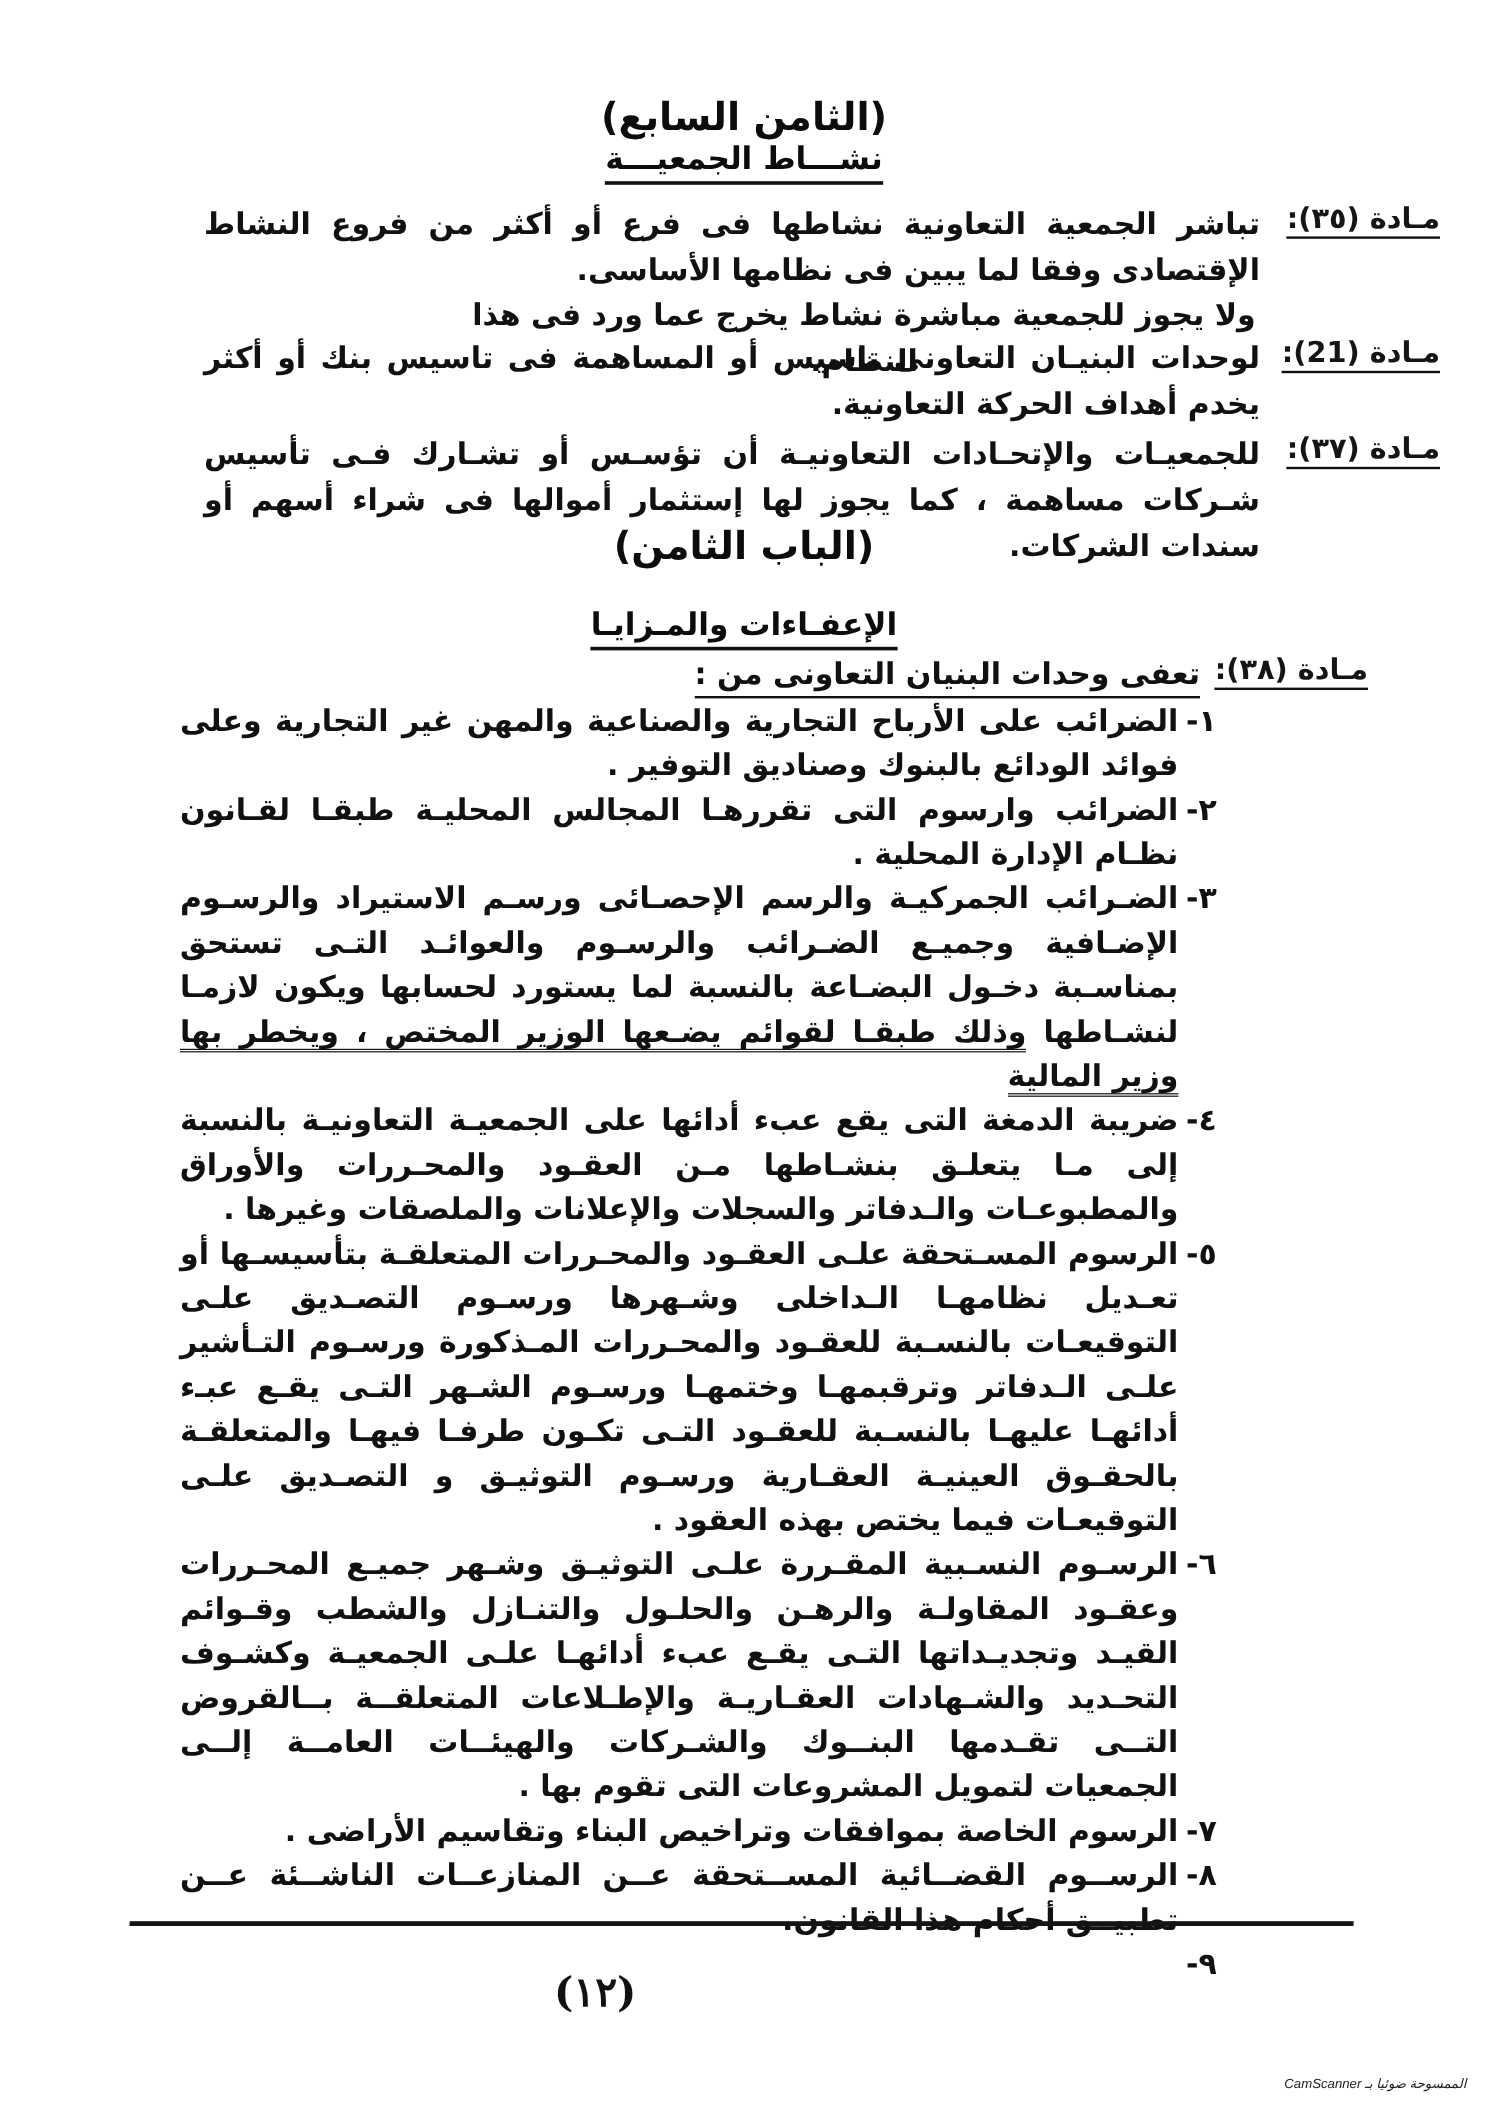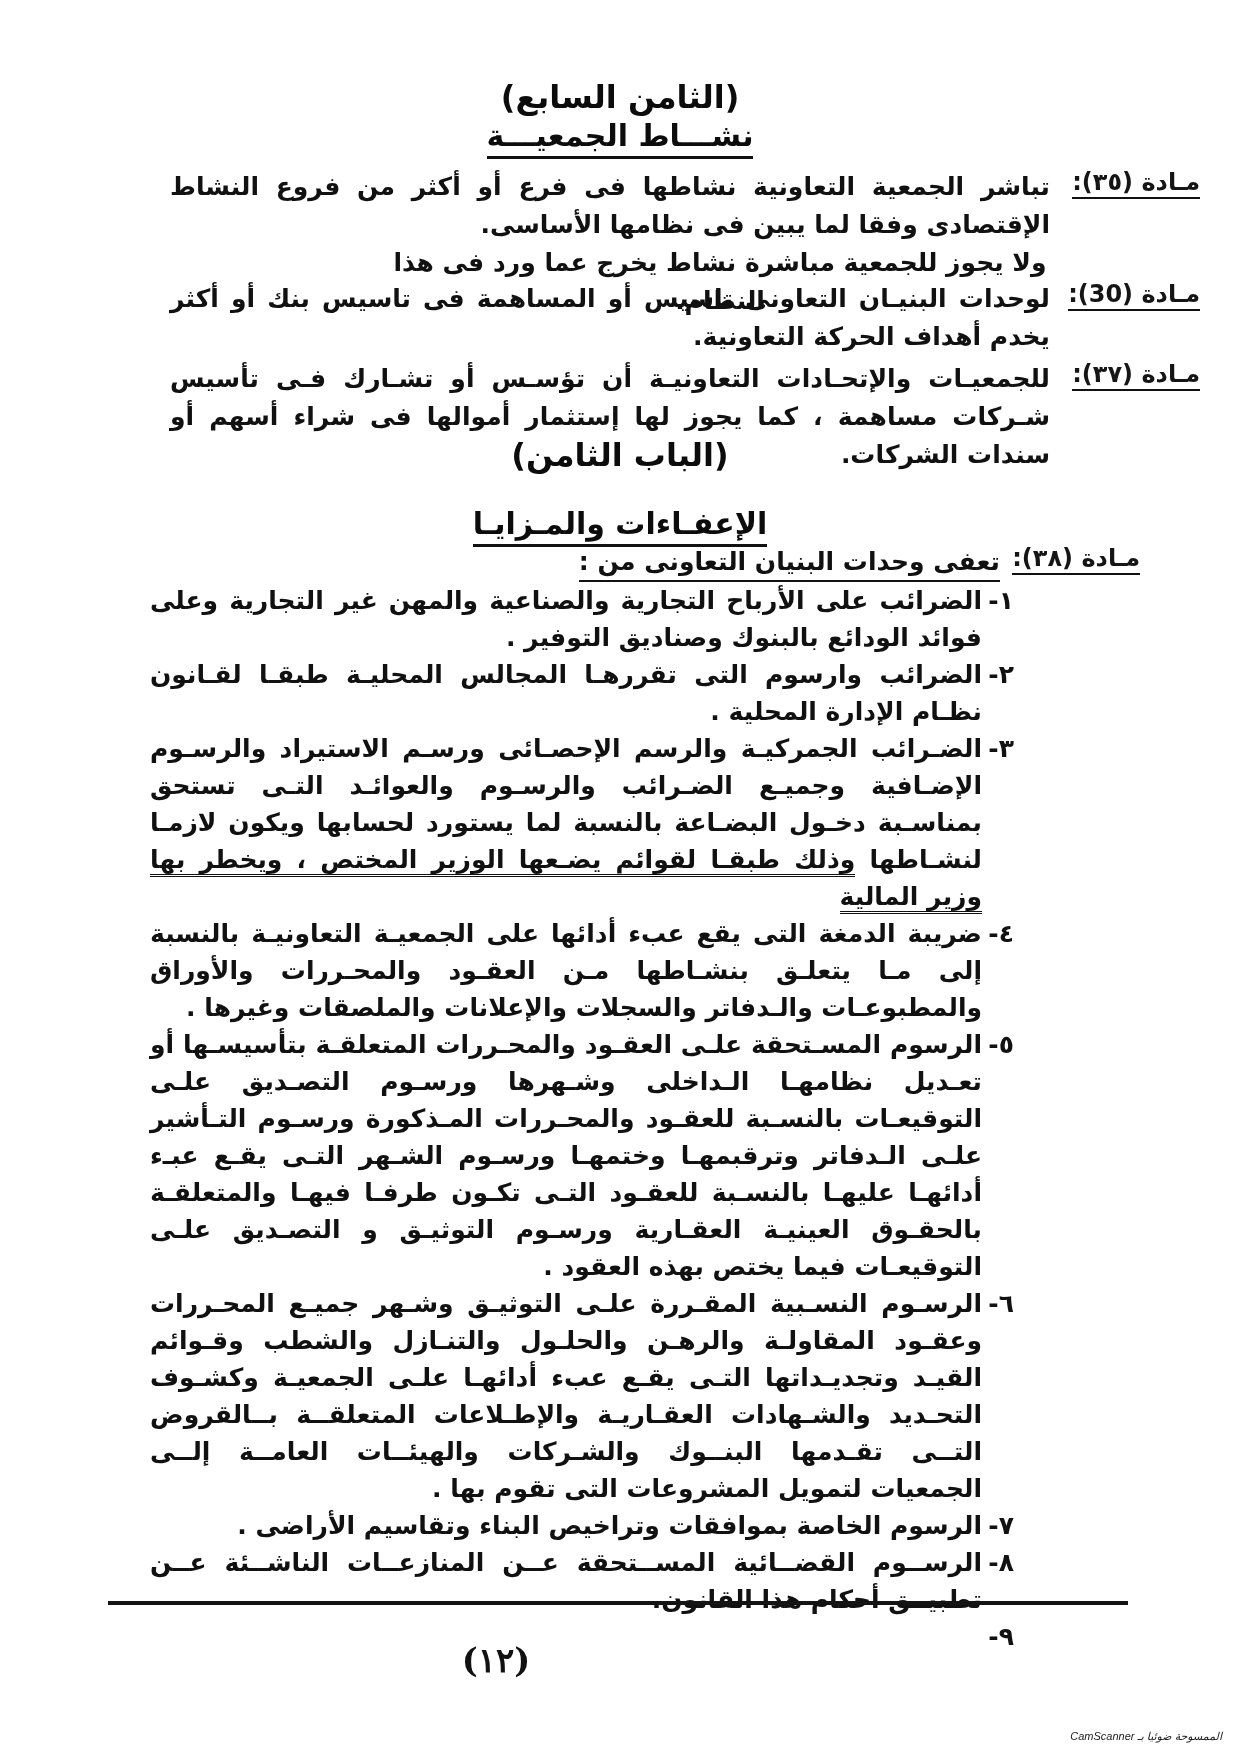--- a/index.html
+++ b/index.html
@@ -13,21 +13,21 @@
     }
     .page {
       position: absolute; left: 0; top: 0; width: 1240px; height: 1755px;
       direction: rtl;
     }
     .heading {
       position: absolute; left: 0; width: 1240px; text-align: center;
       font-weight: bold; color: #0c0c0c;
     }
     .heading.chapter { font-size: 32px; }
-    .heading.sub { font-size: 30px; }
+    .heading.sub { font-size: 26px; }
     .heading .ul {
       display: inline-block;
       border-bottom: 3px solid #111;
       padding-bottom: 2px;
       line-height: 1.15;
     }
     .article {
       position: absolute;
       right: 190px;
       width: 880px;
@@ -95,21 +95,21 @@
 
   <div class="article" style="top:168px;">
     <div class="art-label">مـادة (٣٥):</div>
     <div class="art-body">
       <p>تباشر الجمعية التعاونية نشاطها فى فرع أو أكثر من فروع النشاط الإقتصادى وفقا لما يبين فى نظامها الأساسى.</p>
       <p class="indent-center">ولا يجوز للجمعية مباشرة نشاط يخرج عما ورد فى هذا النظام.</p>
     </div>
   </div>
 
   <div class="article" style="top:280px;">
-    <div class="art-label">مـادة (30):</div>
+    <div class="art-label">مـادة (21):</div>
     <div class="art-body">
       <p>لوحدات البنيـان التعاونى تاسيس أو المساهمة فى تاسيس بنك أو أكثر يخدم أهداف الحركة التعاونية.</p>
     </div>
   </div>
 
   <div class="article" style="top:360px;">
     <div class="art-label">مـادة (٣٧):</div>
     <div class="art-body">
       <p>للجمعيـات والإتحـادات التعاونيـة أن تؤسـس أو تشـارك فـى تأسيس شـركات مساهمة ، كما يجوز لها إستثمار أموالها فى شراء أسهم أو سندات الشركات.</p>
     </div>

